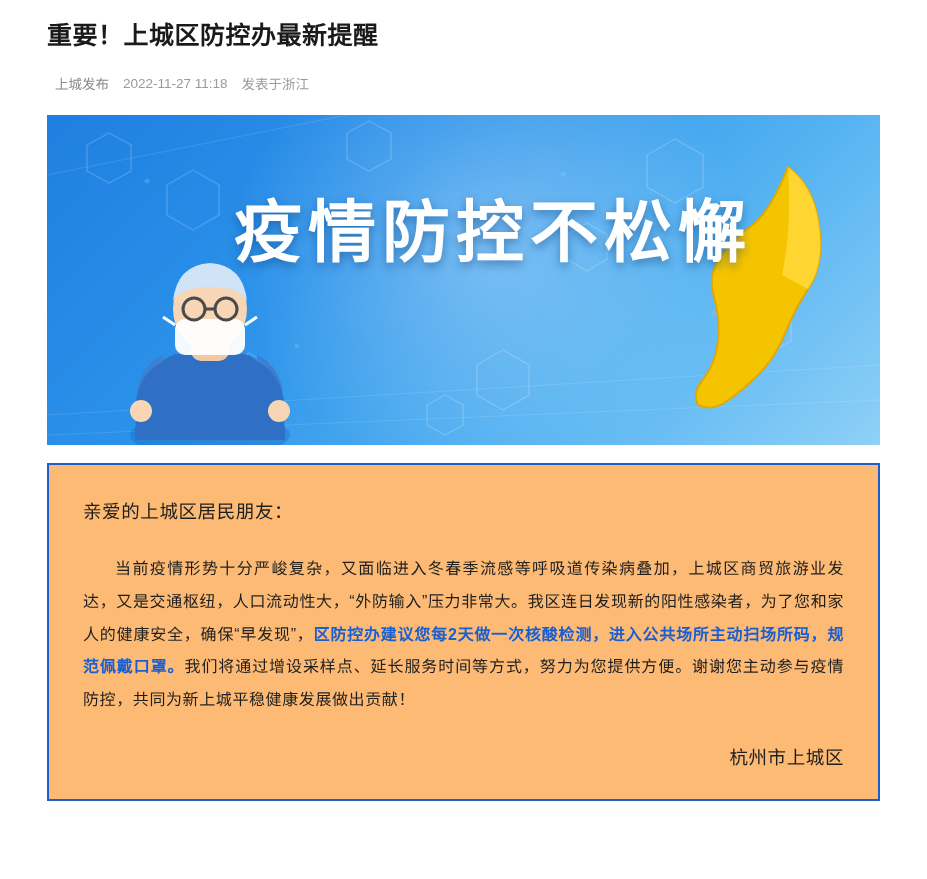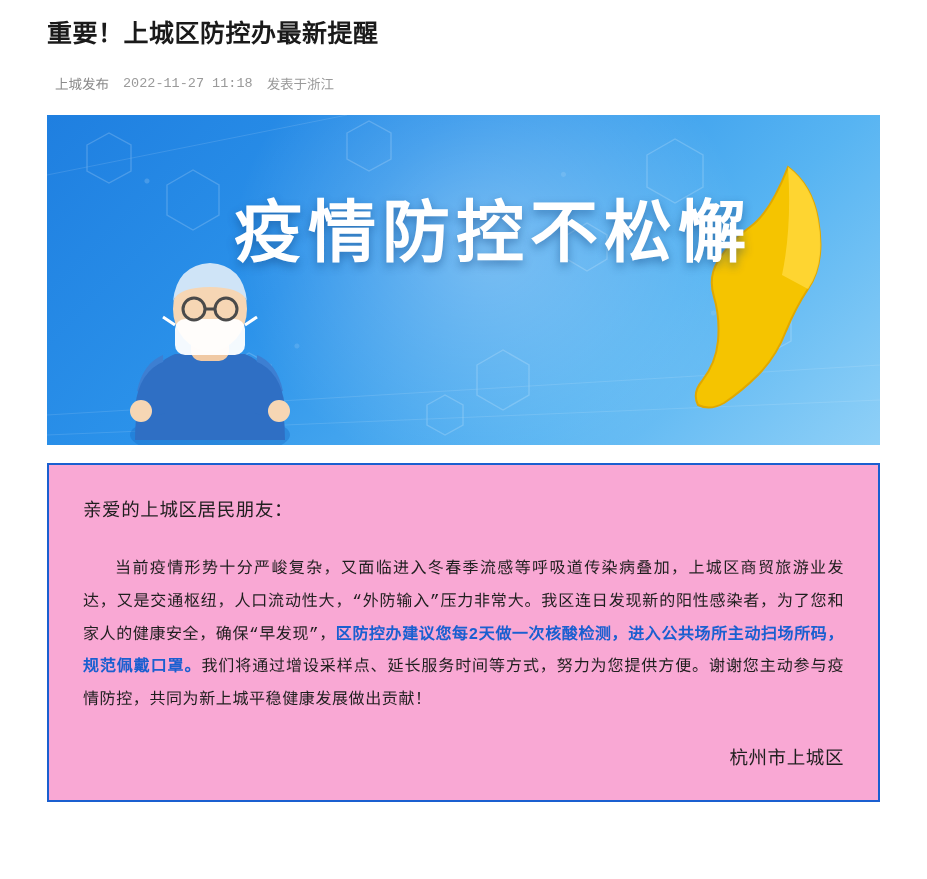--- a/index.html
+++ b/index.html
@@ -11,21 +11,20 @@
     width: 927px;
     height: 879px;
     font-family: "Liberation Sans", "DejaVu Sans", sans-serif;
     color: #222222;
     overflow: hidden;
   }
   .page {
     width: 927px;
     box-sizing: border-box;
     padding: 0 47px;
-    font-family: Liberation Mono, monospace;
   }
   .article-title {
     font-size: 25px;
     font-weight: bold;
     color: #1a1a1a;
     letter-spacing: 0.5px;
     margin: 18px 0 0 0;
     line-height: 1.4;
   }
   .meta-row {
@@ -118,21 +117,21 @@
     top: 46px;
     width: 180px;
     height: 270px;
   }
   
   .notice-box {
     margin-top: 18px;
     width: 833px;
     box-sizing: border-box;
     border: 2px solid #1a5fd0;
-    background: #f9a8d4;
+    background: #fdba74;
     padding: 28px 34px 30px 34px;
   }
   .notice-salutation {
     font-size: 18.5px;
     color: #1f1f1f;
     line-height: 2.05;
     letter-spacing: 0.6px;
   }
   .notice-body {
     margin-top: 22px;

